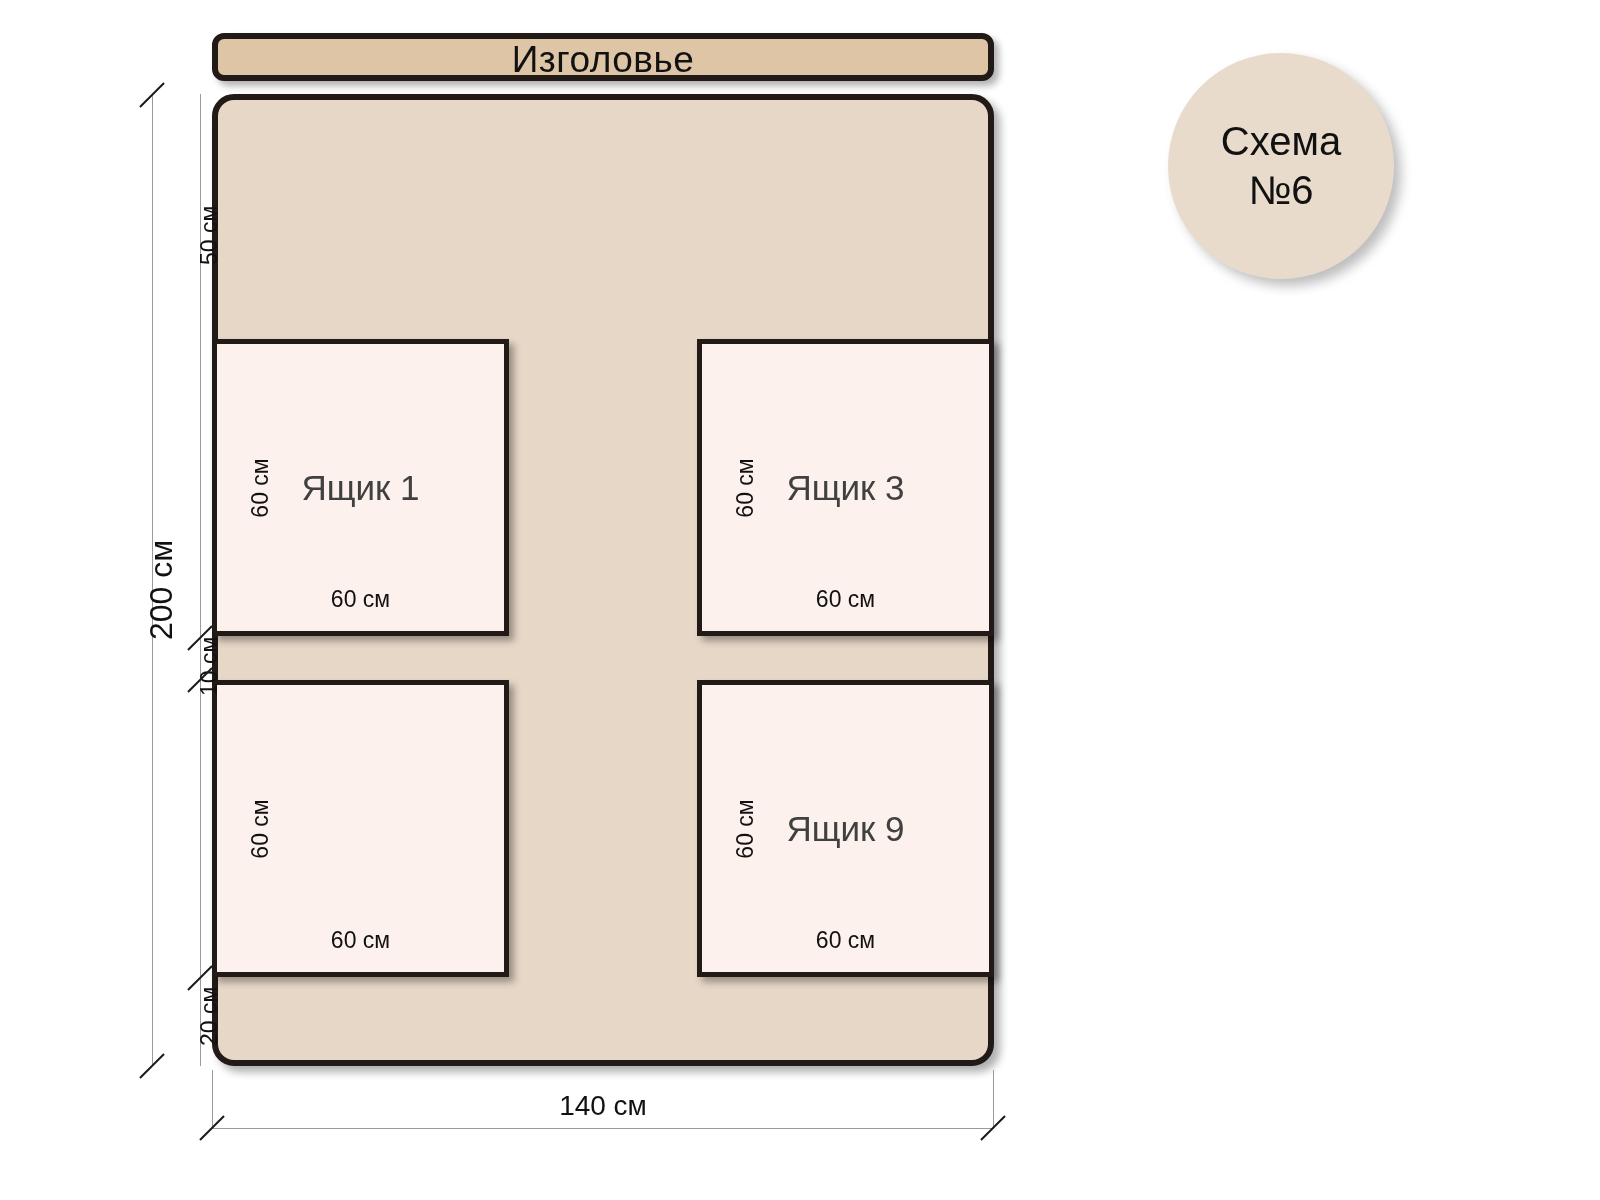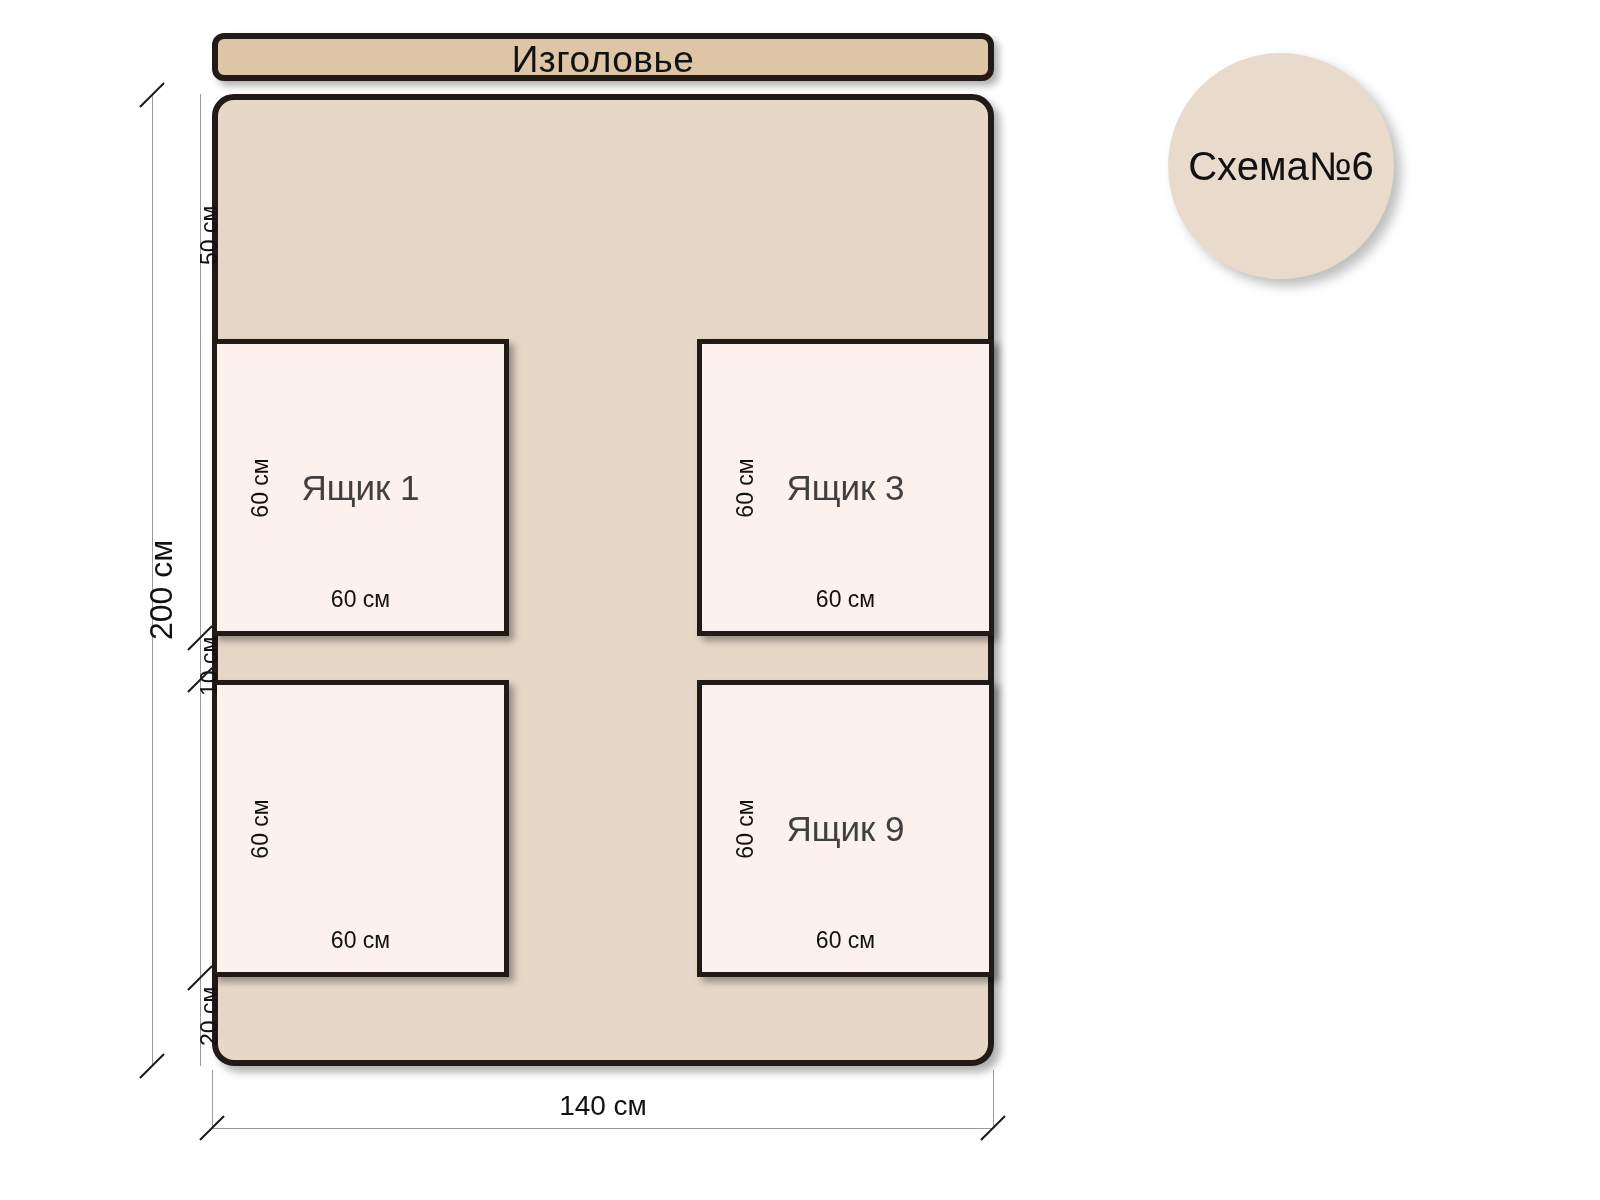--- a/index.html
+++ b/index.html
@@ -145,21 +145,21 @@
   
   .scheme-badge {
     position: absolute;
     left: 1168px;
     top: 53px;
     width: 226px;
     height: 226px;
     border-radius: 50%;
     background: #E9DBCB;
     display: flex;
-    flex-direction: row;
+    flex-direction: column;
     align-items: center;
     justify-content: center;
     box-shadow: 7px 7px 12px rgba(0,0,0,0.26);
   }
   .scheme-badge span {
     font-size: 40px;
     line-height: 1.22;
     color: #111111;
     white-space: nowrap;
   }

